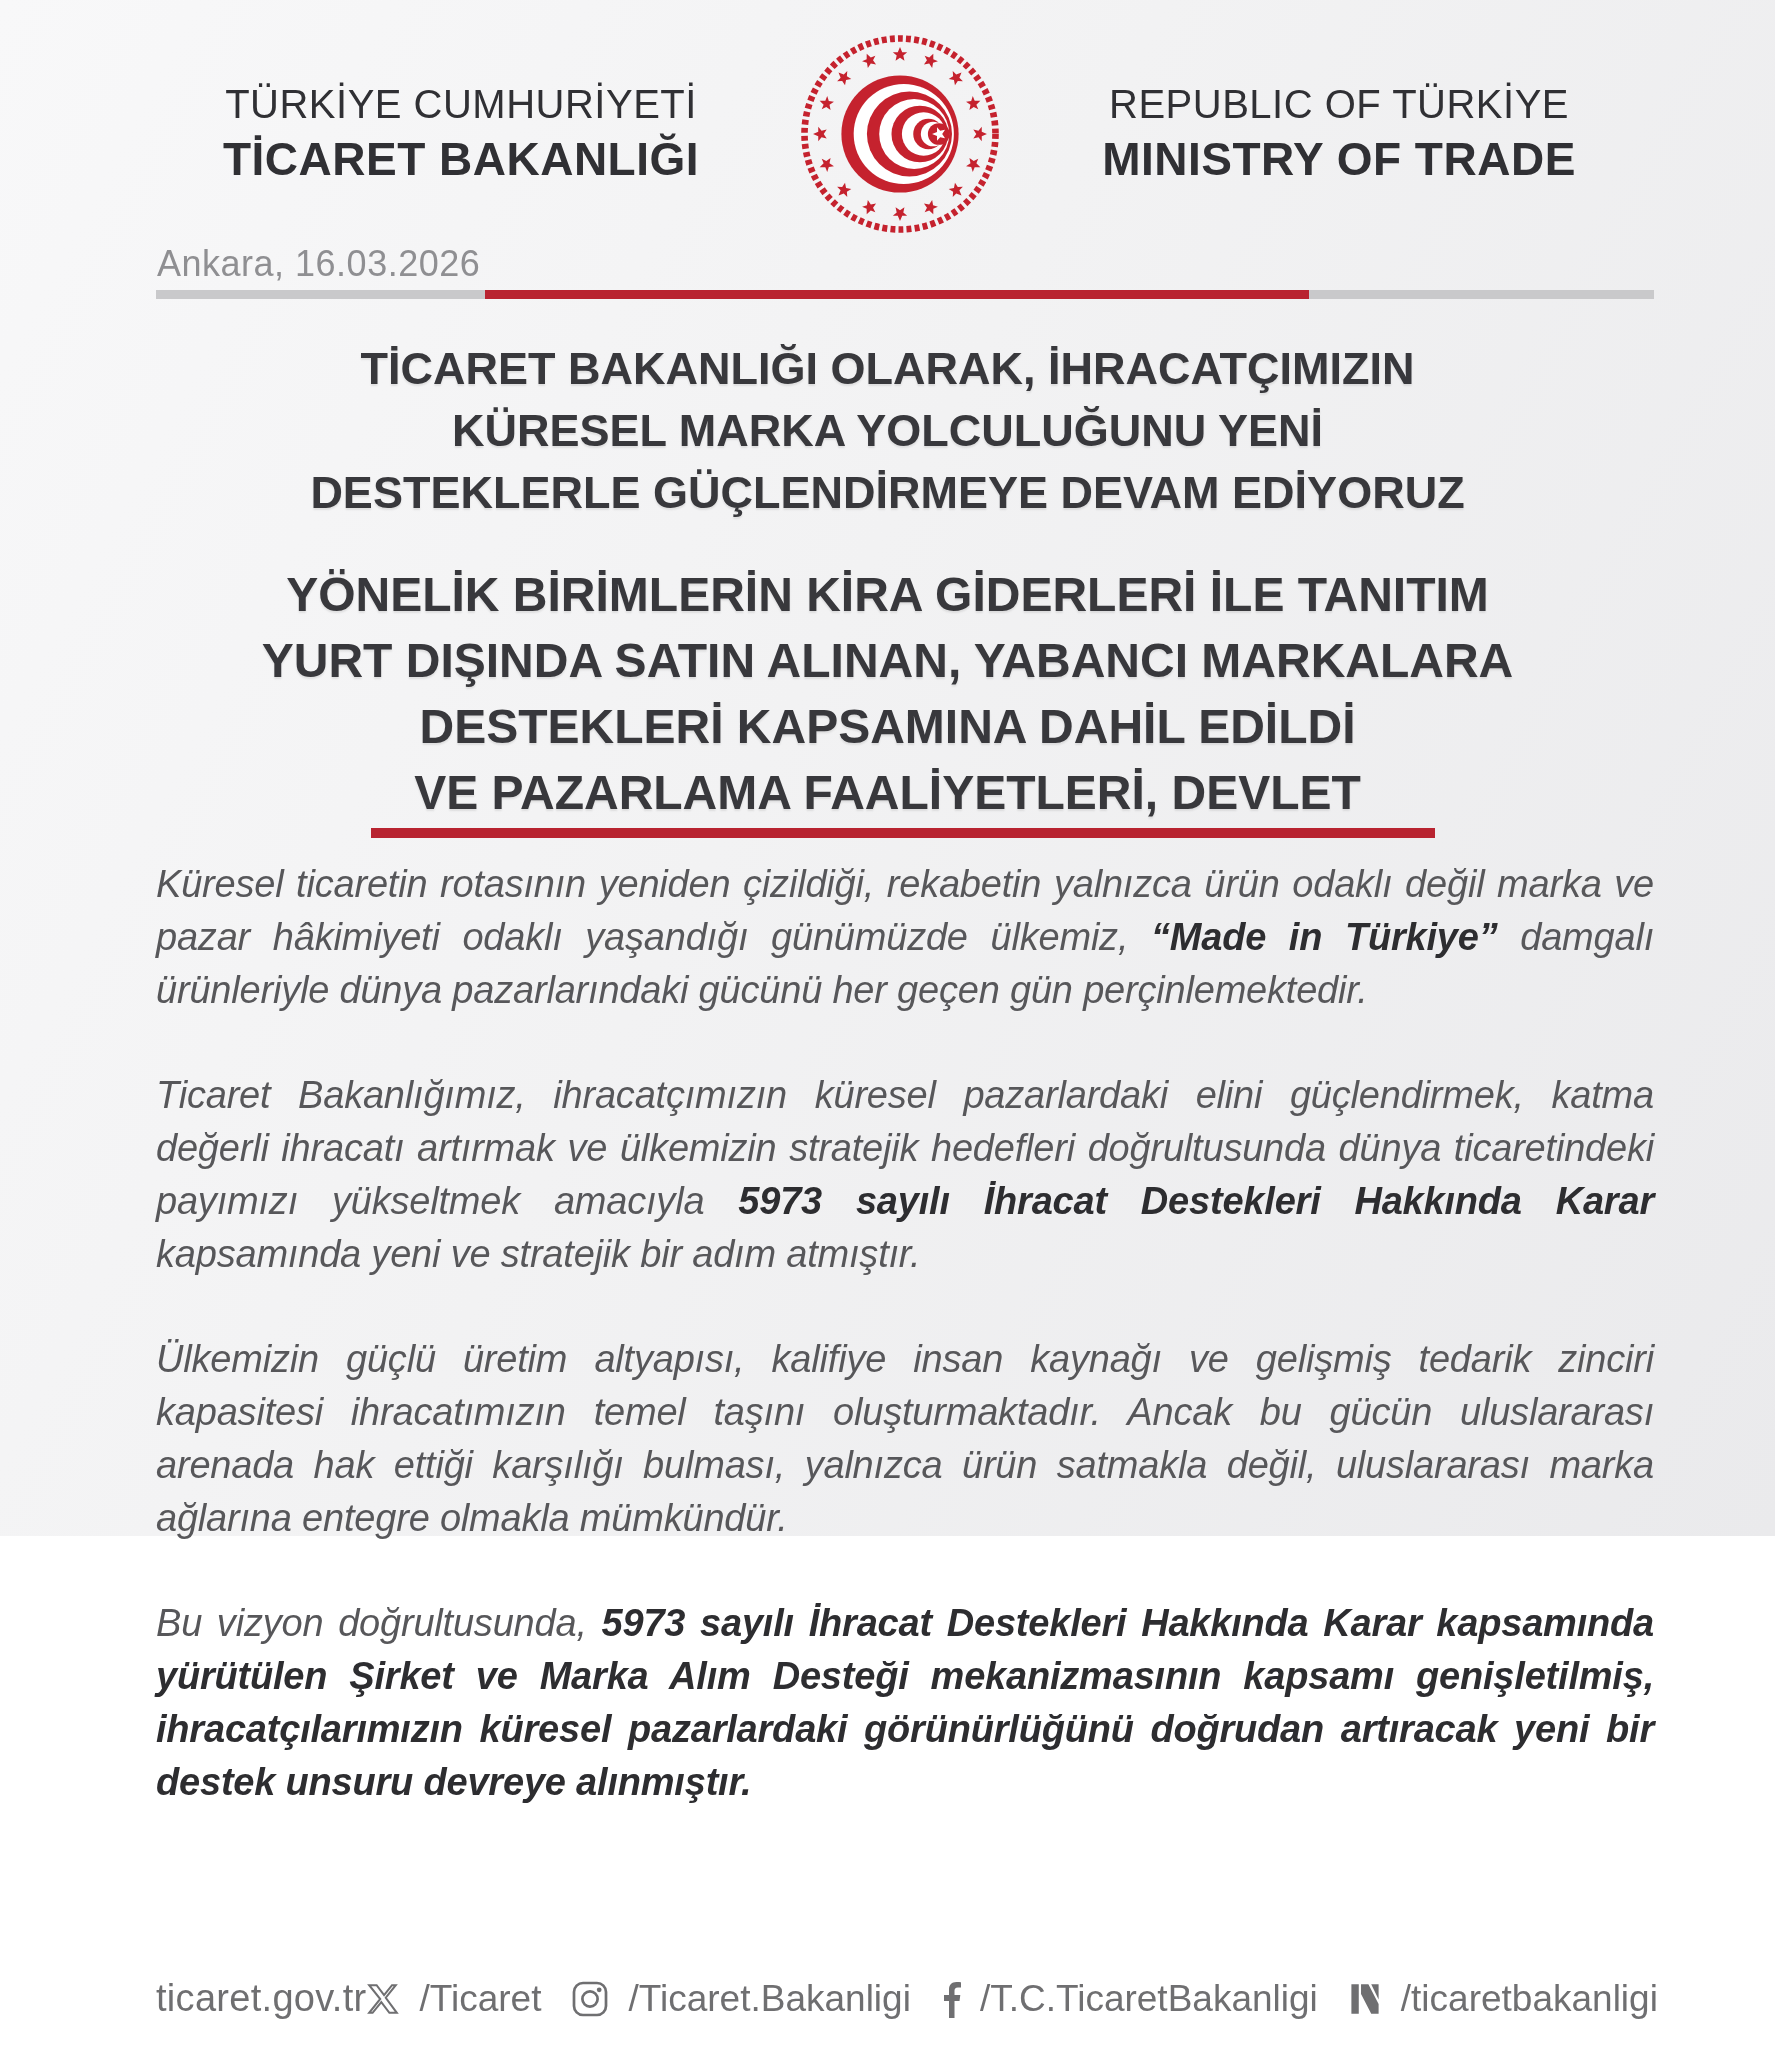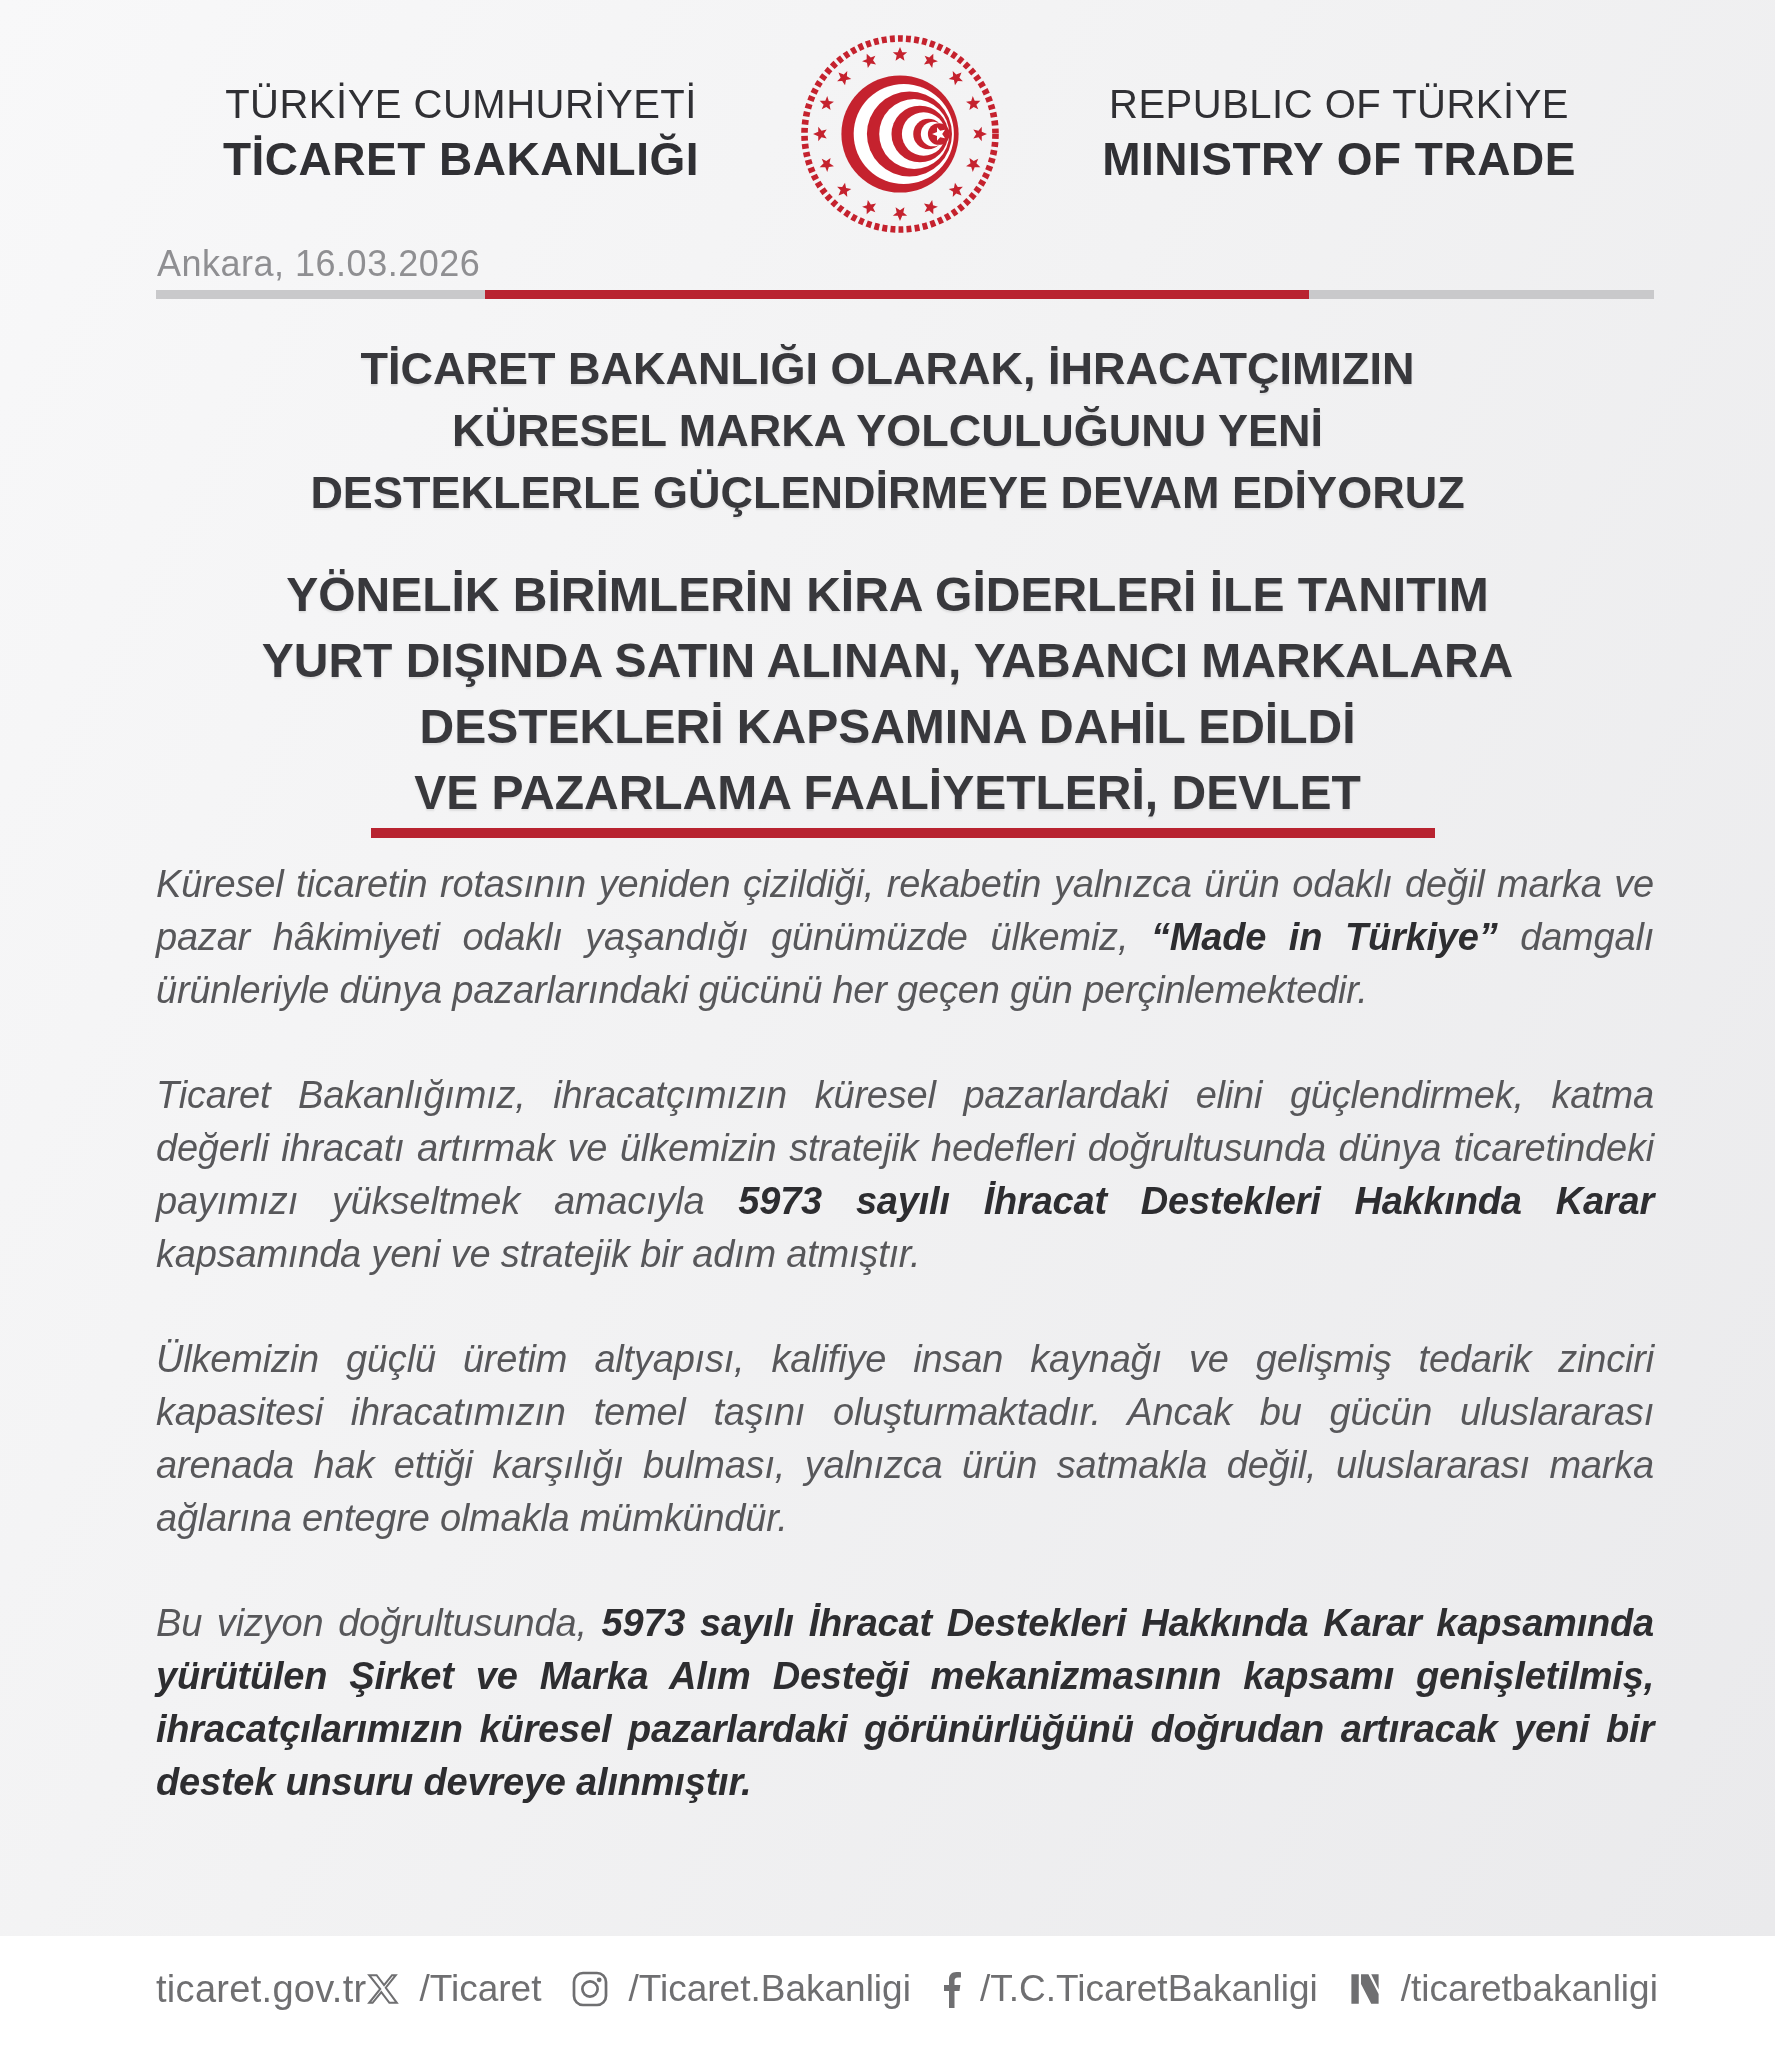--- a/index.html
+++ b/index.html
@@ -1,21 +1,21 @@
 <!DOCTYPE html>
 <html><head>
 <meta charset="utf-8">
 <style>
   html, body { margin: 0; padding: 0; }
   body {
     width: 1775px; height: 2048px; overflow: hidden;
     font-family: "Liberation Sans", sans-serif;
   }
   .page {
-    position: relative; width: 1775px; height: 1936px;
+    position: relative; width: 1775px; height: 1536px;
     background: linear-gradient(118deg, #f8f8f9 0%, #f2f2f3 45%, #eaeaec 100%);
   }
 
   
   .header-row {
     position: absolute; top: 30px; left: 140px; width: 1520px;
     display: flex; align-items: center; justify-content: space-between;
   }
   .header-block { flex: 1; text-align: center; color: #303034; }
   .header-line1 { font-size: 40px; font-weight: 400; letter-spacing: 0.5px; }
@@ -55,21 +55,21 @@
     position: absolute; top: 858px; left: 156px; width: 1498px;
     font-size: 38px; line-height: 53px; color: #57575a;
     text-align: justify; letter-spacing: -0.2px;
   }
   .article p { margin: 0 0 52px 0; font-style: italic; }
   .article .b { font-weight: 700; color: #2d2d30; }
 
   
   .footer {
     position: absolute; left: 156px; top: 1958px; width: 1500px; height: 62px;
-    display: flex; align-items: center; justify-content: space-between;
+    display: flex; align-items: flex-end; justify-content: space-between;
     color: #6f6f71;
   }
   .website { font-size: 38px; letter-spacing: 0.3px; }
   .social-row { display: flex; align-items: center; gap: 30px; }
   .social-item { display: flex; align-items: center; gap: 19px; font-size: 37px; }
   .social-item svg { display: block; }
 </style>
 </head>
 <body>
 

